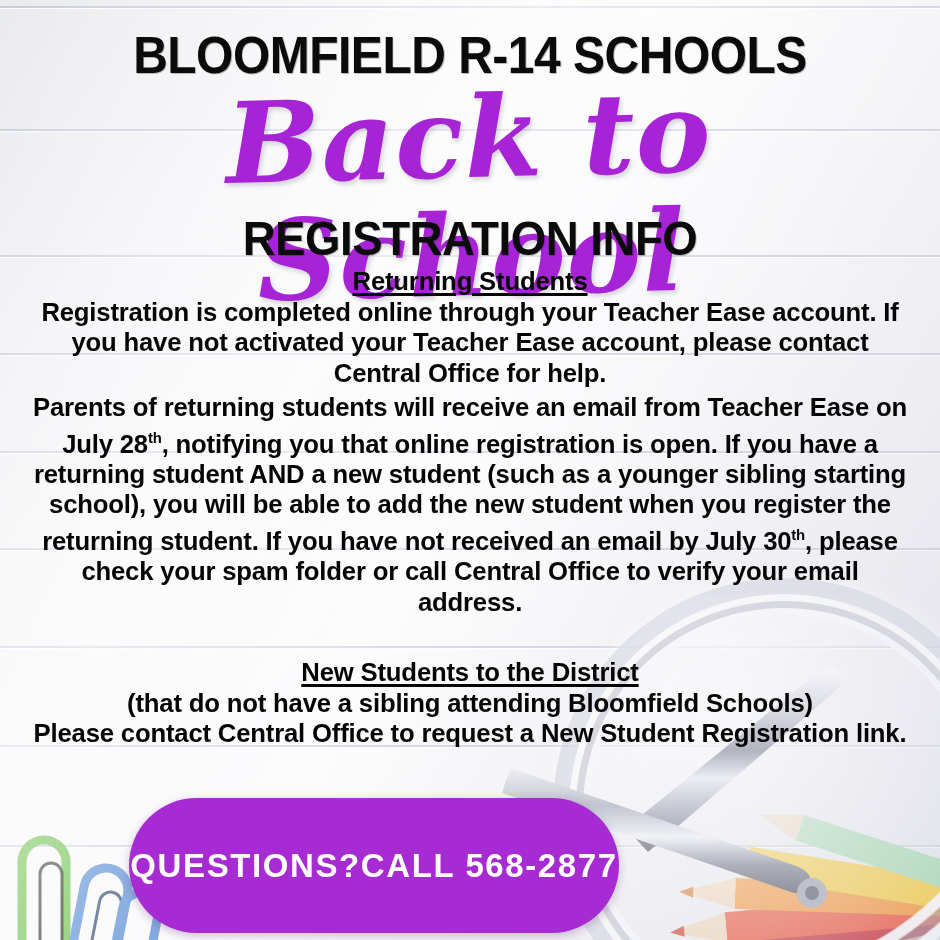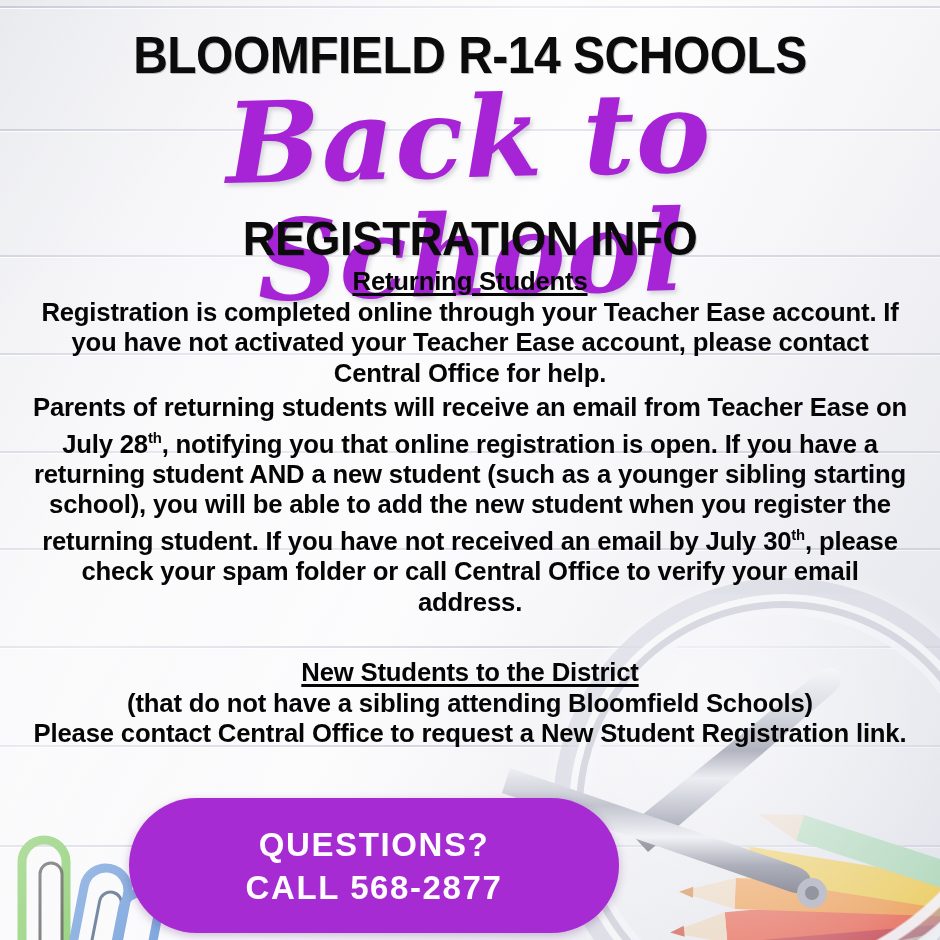--- a/index.html
+++ b/index.html
@@ -81,21 +81,21 @@
   .body-block .u{ text-decoration:underline; text-underline-offset:3px; text-decoration-thickness:2.5px;}
   .body-block sup{font-size:.58em;vertical-align:super;}
   #sec1{top:266px;}
   #sec2{top:392px;}
   #sec3{top:657px;}
 
   
   .cta{
     position:absolute;left:129px;top:798px;width:490px;height:135px;
     border-radius:70px;background:#A72BD2;
-    display:flex;flex-direction:column;align-items:center;justify-content:center;
+    display:flex;align-items:center;justify-content:center;
     box-shadow:0 3px 10px rgba(90,30,120,.28);
   }
   .cta div{
     color:#fdfcff;font-weight:700;font-size:33px;letter-spacing:1.6px;
     line-height:43px;text-align:center;
   }
 </style>
 </head>
 <body>
 

